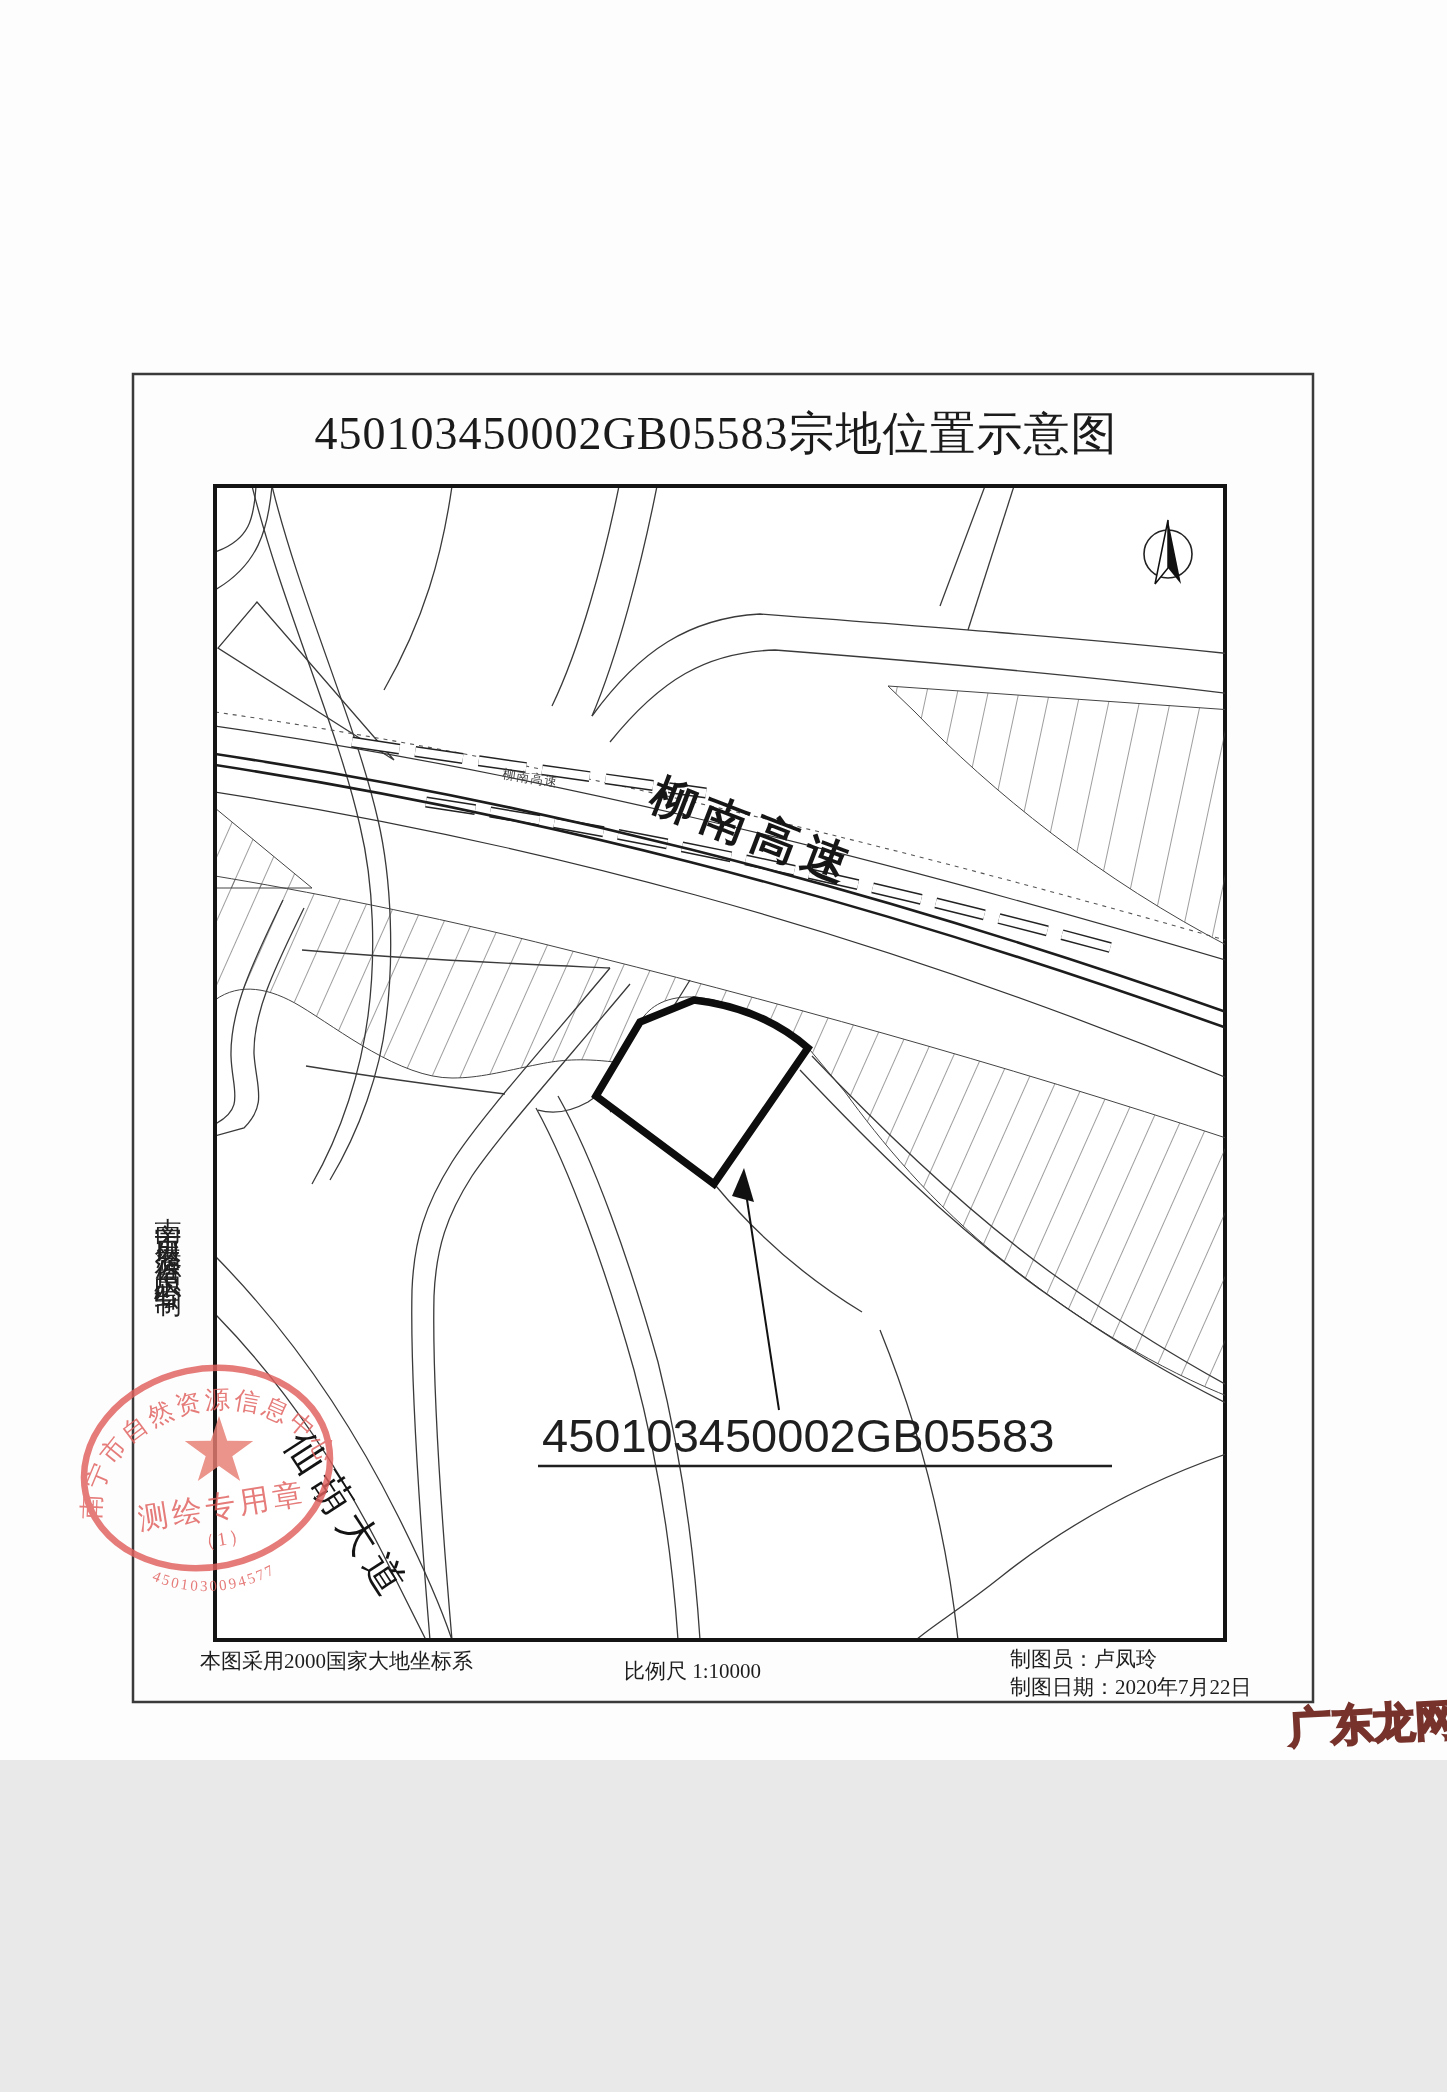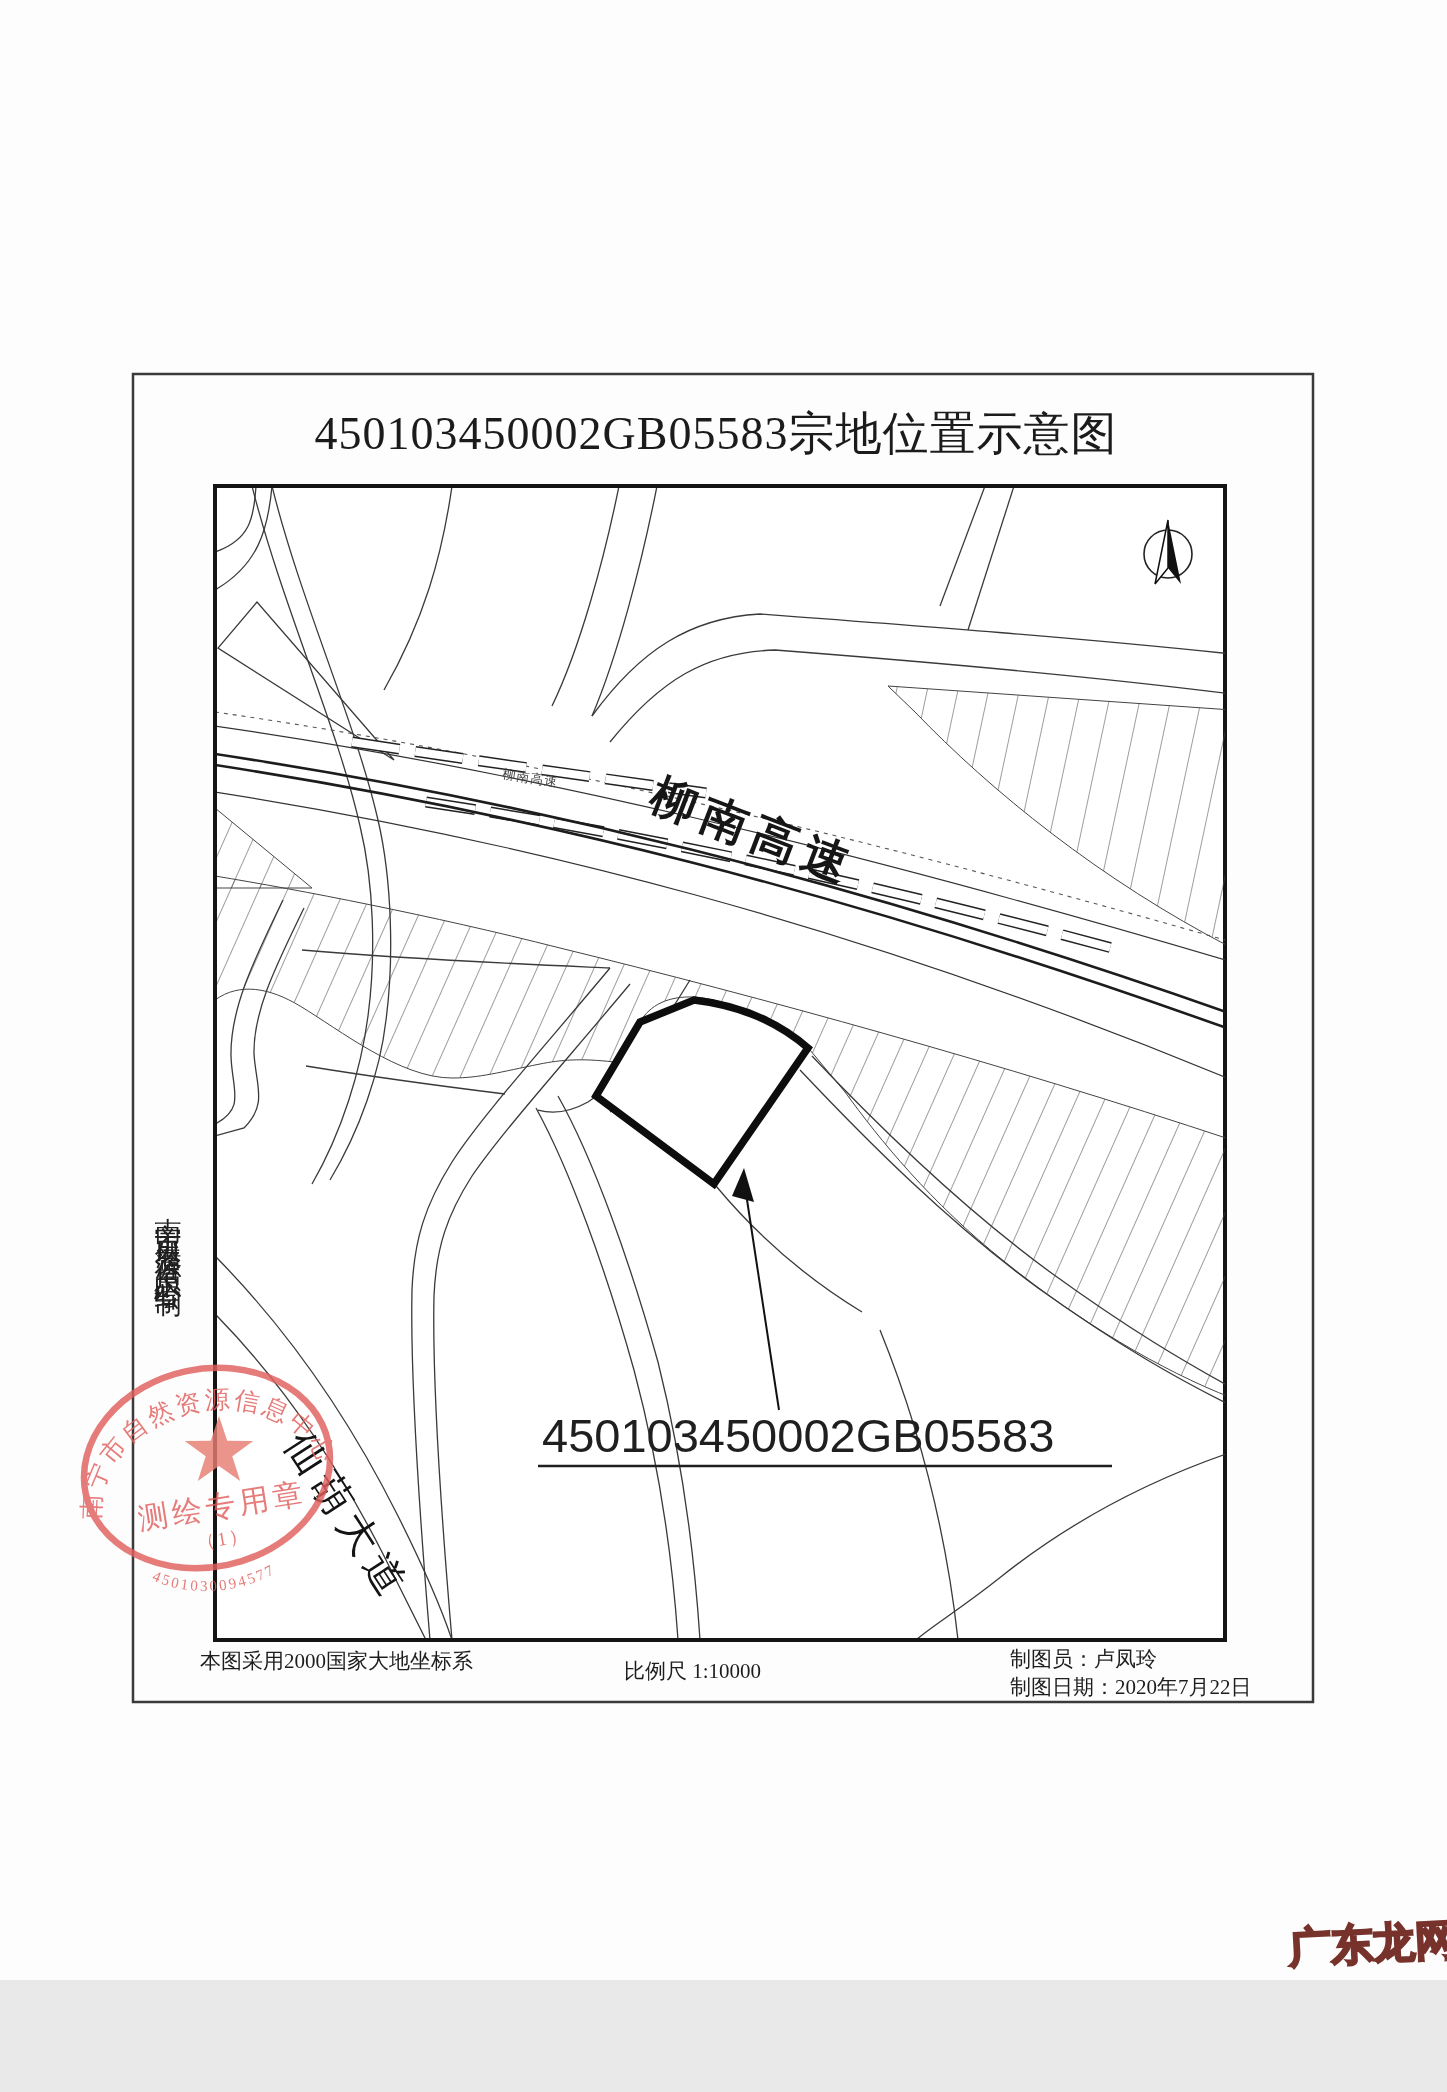--- a/index.html
+++ b/index.html
@@ -1,16 +1,16 @@
 <!DOCTYPE html>
 <html><head>
 <meta charset="utf-8">
 <style>
   html,body{margin:0;padding:0;background:#e9e9e9;}
-  .page{position:relative;width:1447px;height:1980px;background:#fdfdfd;overflow:hidden;
+  .page{position:relative;width:1447px;height:1760px;background:#fdfdfd;overflow:hidden;
         font-family:"Liberation Serif","DejaVu Serif",serif;}
   svg text{user-select:none;}
   .vtext{position:absolute;left:150px;top:1196px;writing-mode:vertical-rl;text-orientation:upright;
          font-size:27px;letter-spacing:6px;color:#1f1f1f;
          font-family:"Liberation Serif","DejaVu Serif",serif;}
   .watermark{position:absolute;right:-10px;bottom:8px;font-size:42px;font-weight:bold;
          font-family:"Liberation Sans","DejaVu Sans",sans-serif;color:#ffffff;
          -webkit-text-stroke:2.2px #76322b;text-shadow:0 0 1px #76322b;transform:rotate(-3deg);}
 </style>
 </head>

